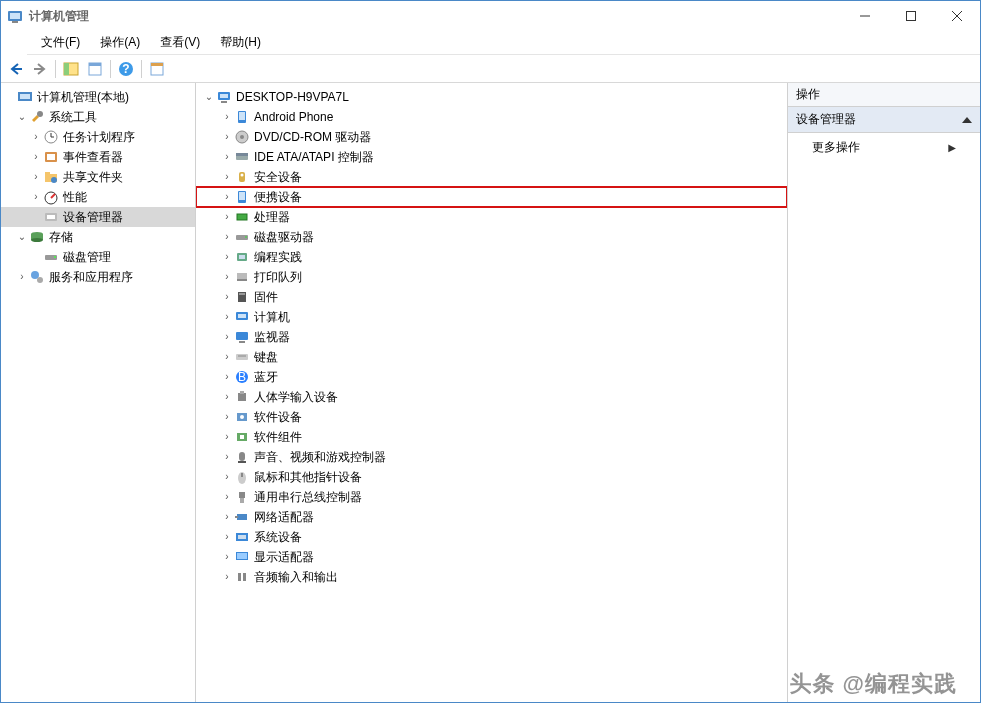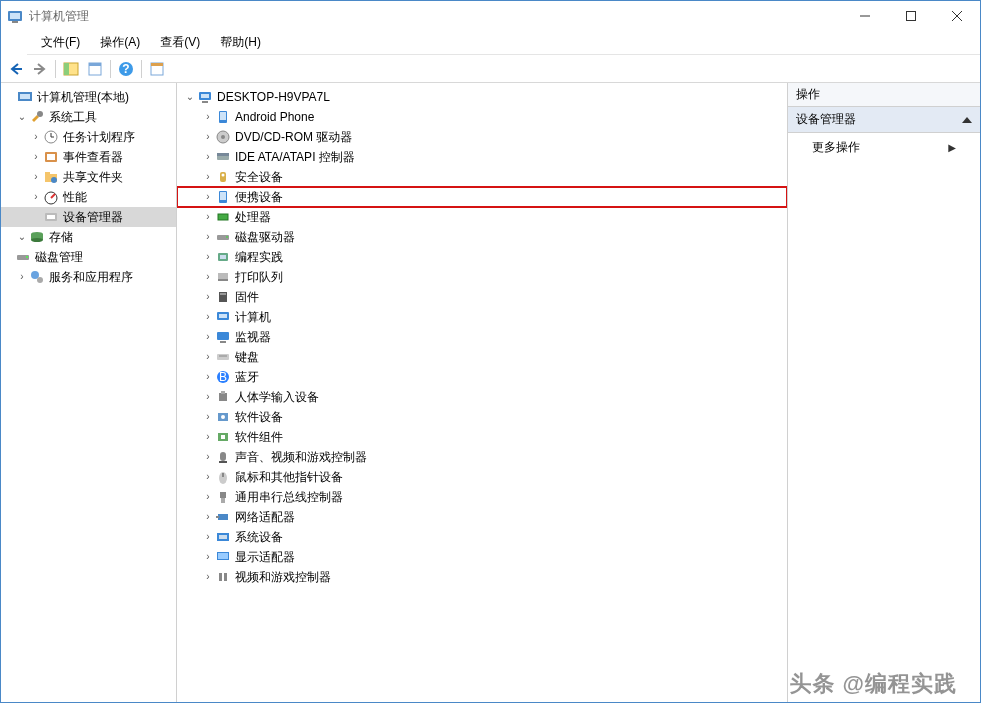--- a/index.html
+++ b/index.html
@@ -1,29 +1,29 @@
 <!DOCTYPE html>
 <html><head>
 <meta charset="utf-8">
 <style>
   * { box-sizing: border-box; font-family: "Microsoft YaHei", "Segoe UI", sans-serif; font-size: 12px; }
   body { margin: 0; background: #fff; overflow: hidden; }
   .window { width: 981px; height: 703px; border: 1px solid #4a88c7; display: flex; flex-direction: column; background: #fff; }
   .titlebar { height: 30px; display: flex; align-items: center; padding: 0 0 0 6px; background: #fff; }
   .titlebar .app-icon { width: 16px; height: 16px; margin-right: 6px; }
-  .titlebar .title { flex: 1; color: #666; }
+  .titlebar .title { flex: 1; color: #666; font-weight: bold; }
   .win-controls { display: flex; }
   .win-controls .btn { width: 46px; height: 30px; display: flex; align-items: center; justify-content: center; color: #555; }
   .menubar { height: 24px; display: flex; align-items: center; padding: 0 4px; background: #fff; border-bottom: 1px solid #e5e5e5; margin-left: 26px; }
   .menubar .mitem { padding: 3px 10px; }
   .toolbar { height: 28px; display: flex; align-items: center; padding: 0 4px; gap: 2px; border-bottom: 1px solid #d8d8d8; background: #fff; }
   .tb-btn { width: 22px; height: 22px; display: flex; align-items: center; justify-content: center; border-radius: 2px; }
   .tb-sep { width: 1px; height: 18px; background: #d0d0d0; margin: 0 2px; }
   .body { flex: 1; display: flex; min-height: 0; }
-  .pane-left  { width: 176px; border-right: 1px solid #d0d0d0; padding: 4px 0; overflow: auto; }
+  .pane-left  { width: 195px; border-right: 1px solid #d0d0d0; padding: 4px 0; overflow: auto; }
   .pane-mid   { flex: 1; border-right: 1px solid #d0d0d0; padding: 4px 0; overflow: auto; }
   .pane-right { width: 192px; display: flex; flex-direction: column; }
   .tree-row { display: flex; align-items: center; height: 20px; padding-right: 6px; white-space: nowrap; }
   .tree-row .exp { width: 14px; text-align: center; color: #5a5a5a; font-size: 10px; line-height: 1; }
   .tree-row .ico { width: 16px; height: 16px; margin-right: 4px; display: inline-flex; align-items: center; justify-content: center; }
   .tree-row .lbl { color: #000; }
   .tree-row.selected { background: #d8d8d8; }
   .tree-row.highlighted { outline: 2px solid #d51313; outline-offset: -1px; }
   .actions-header { background: #f5f7fa; border-bottom: 1px solid #d0d0d0; padding: 3px 8px; font-weight: 400; }
   .actions-sub { background: #e3eaf4; padding: 4px 8px; display: flex; justify-content: space-between; align-items: center; border-bottom: 1px solid #d0d0d0; }
@@ -195,21 +195,21 @@
         <span class="exp">⌄</span>
         <span class="ico">
             <svg width="16" height="16">
               <ellipse cx="8" cy="5" rx="6" ry="2" fill="#5aa05a"></ellipse>
               <rect x="2" y="5" width="12" height="6" fill="#5aa05a"></rect>
               <ellipse cx="8" cy="11" rx="6" ry="2" fill="#3c7a3c"></ellipse>
             </svg>
           </span>
         <span class="lbl">存储</span>
       </div>
-      <div class="tree-row" style="">
+      <div class="tree-row" style="padding-left:28px">
         <span class="exp"></span>
         <span class="ico">
             <svg width="16" height="16">
               <rect x="2" y="6" width="12" height="5" fill="#999" rx="1"></rect>
               <circle cx="12" cy="8" r="1" fill="#4f4"></circle>
             </svg>
           </span>
         <span class="lbl">磁盘管理</span>
       </div>
       <div class="tree-row" style="padding-left:14px">
@@ -468,21 +468,21 @@
             <span class="lbl">显示适配器</span>
           </div>
           <div class="tree-row" style="padding-left: 24px;">
             <span class="exp">›</span>
             <span class="ico">
               <svg width="16" height="16">
                 <rect x="4" y="4" width="3" height="8" fill="#888"></rect>
                 <rect x="9" y="4" width="3" height="8" fill="#888"></rect>
               </svg>
             </span>
-            <span class="lbl">视频和游戏控制器</span>
+            <span class="lbl">音频输入和输出</span>
           </div>
         </div>
     </div>
 
     <div class="pane-right">
       <div class="actions-header">操作</div>
       <div class="actions-sub">
         <span>设备管理器</span>
         <span class="arrow-up"></span>
       </div>

